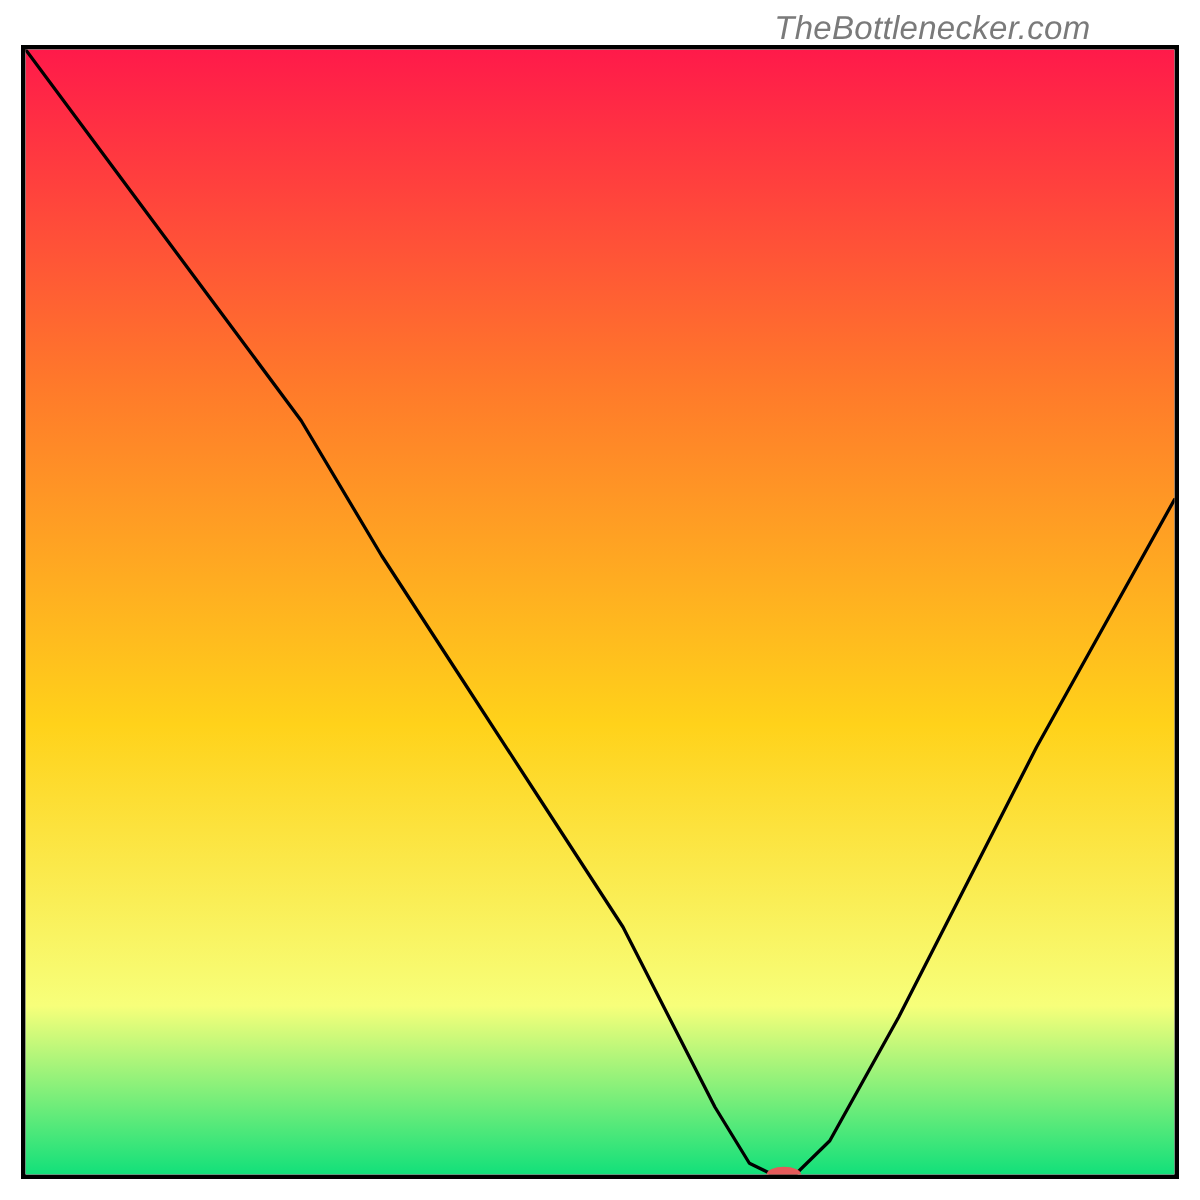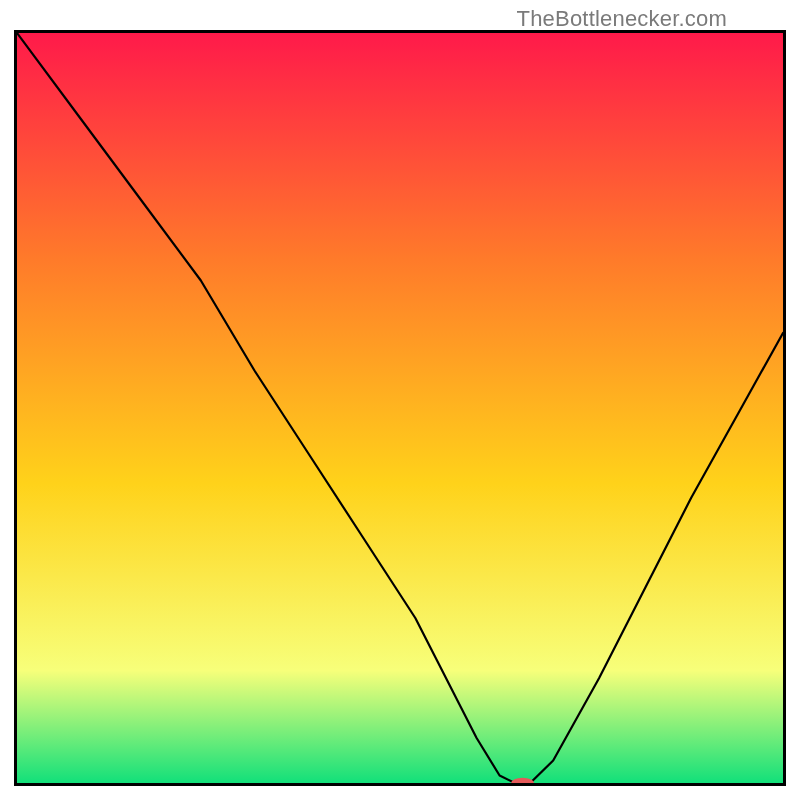--- a/index.html
+++ b/index.html
@@ -9,20 +9,21 @@
     height: 800px;
     background: #ffffff;
     font-family: Arial, Helvetica, sans-serif;
     overflow: hidden;
   }
   .stage {
     position: relative;
     width: 739px;
     height: 800px;
     background: #ffffff;
+    font-style: italic;
   }
   .watermark {
     position: absolute;
     top: 6px;
     right: 12px;
     font-size: 22px;
     font-weight: 500;
     color: #7a7a7a;
     letter-spacing: 0.2px;
     user-select: none;

